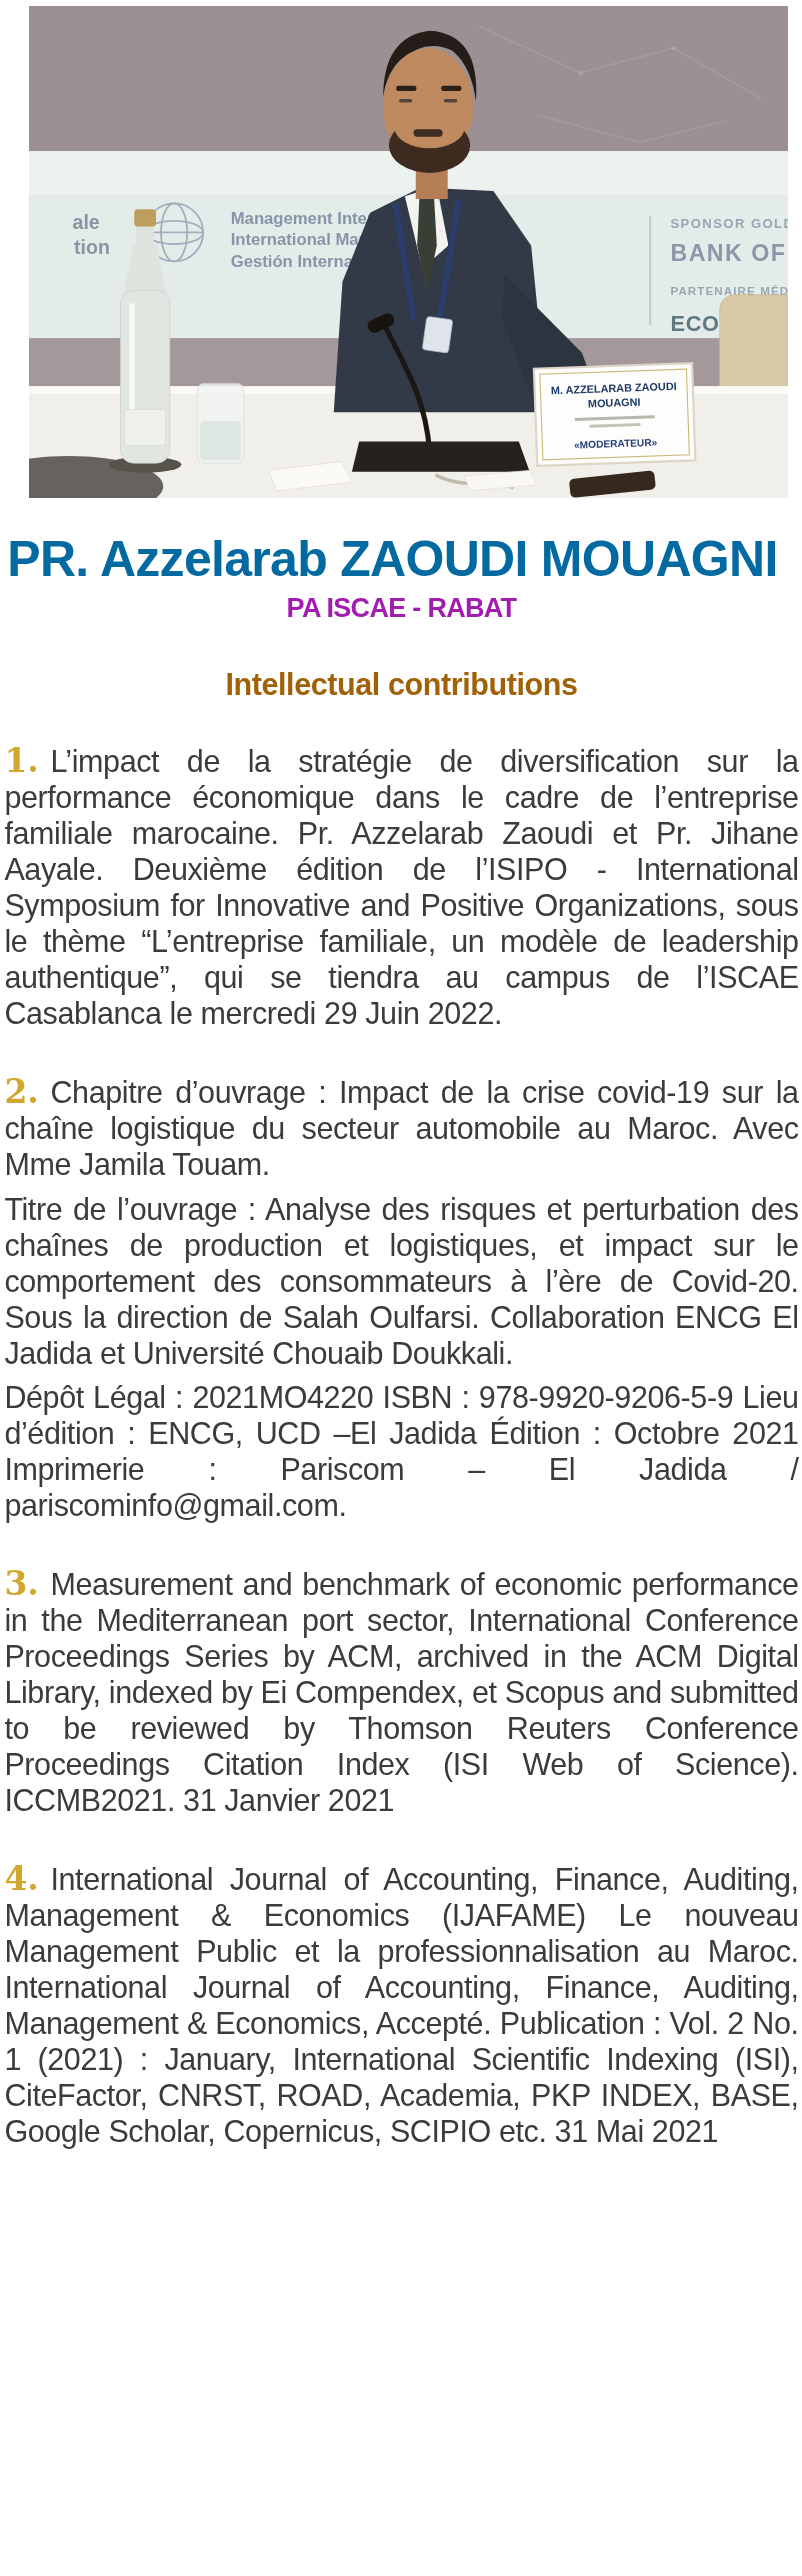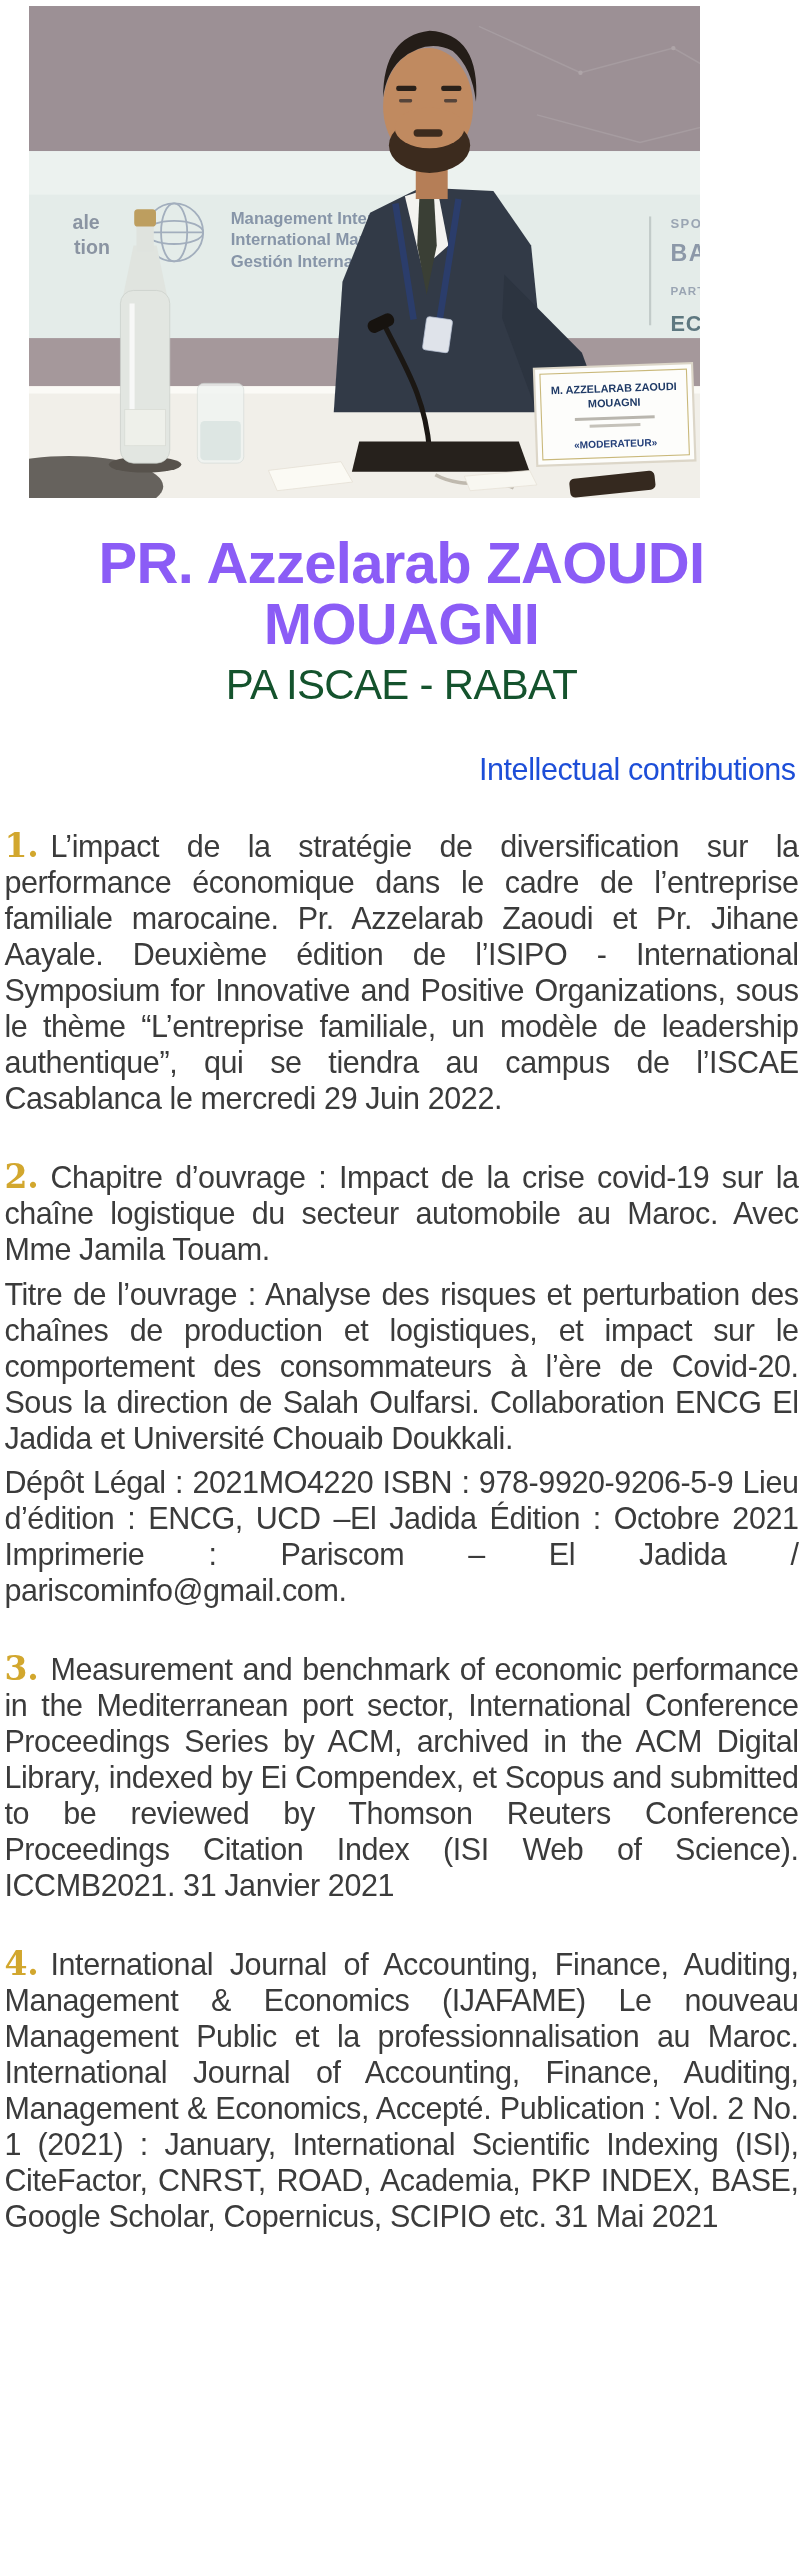--- a/index.html
+++ b/index.html
@@ -1,34 +1,34 @@
 <!DOCTYPE html>
 <html style="font-size:11.6px"><head>
 <meta charset="utf-8">
 <style>
   html,body{margin:0;padding:0;}
   body{
     width:803px;height:2576px;background:#ffffff;overflow:hidden;
     font-family:"Liberation Sans", sans-serif;
   }
   .photo-wrap{
-    margin:5.8px 15.2px 0 29px;width:671px;height:492px;overflow:hidden;position:relative;
+    margin:5.8px 15.2px 0 29px;width:759px;height:492px;overflow:hidden;position:relative;
   }
   .photo-wrap svg{display:block;}
   h1.page-title{
-    margin:35px 7.3px 0;text-align:center;
-    font-size:58px;font-weight:800;letter-spacing:-0.7px;color:#8b5cf6;line-height:1.05;
+    margin:35px 7.3px 0;text-align:left;
+    font-size:50px;font-weight:800;letter-spacing:-0.7px;color:#0369a1;line-height:1.05;
   }
   h2.page-subtitle{
     margin:8.7px 7.3px 0;text-align:center;
-    font-size:42px;font-weight:400;letter-spacing:-0.7px;color:#14532d;line-height:1.05;
+    font-size:27px;font-weight:700;letter-spacing:-0.7px;color:#a21caf;line-height:1.05;
   }
   h3.section-heading{
-    margin:46px 7.3px 0;text-align:right;
-    font-size:30.5px;font-weight:400;letter-spacing:-0.4px;color:#1d4ed8;line-height:1.1;
+    margin:46px 7.3px 0;text-align:center;
+    font-size:30.5px;font-weight:700;letter-spacing:-0.4px;color:#a16207;line-height:1.1;
   }
   .contributions{
     margin:41px 0 0;padding:0 4.4px;
   }
   .item + .item{margin-top:43px;}
   .para{
     margin:0;text-align:justify;
     font-size:30.5px;line-height:36px;letter-spacing:-0.4px;color:#3b3b3b;
   }
   .para + .para{margin-top:8.7px;}

